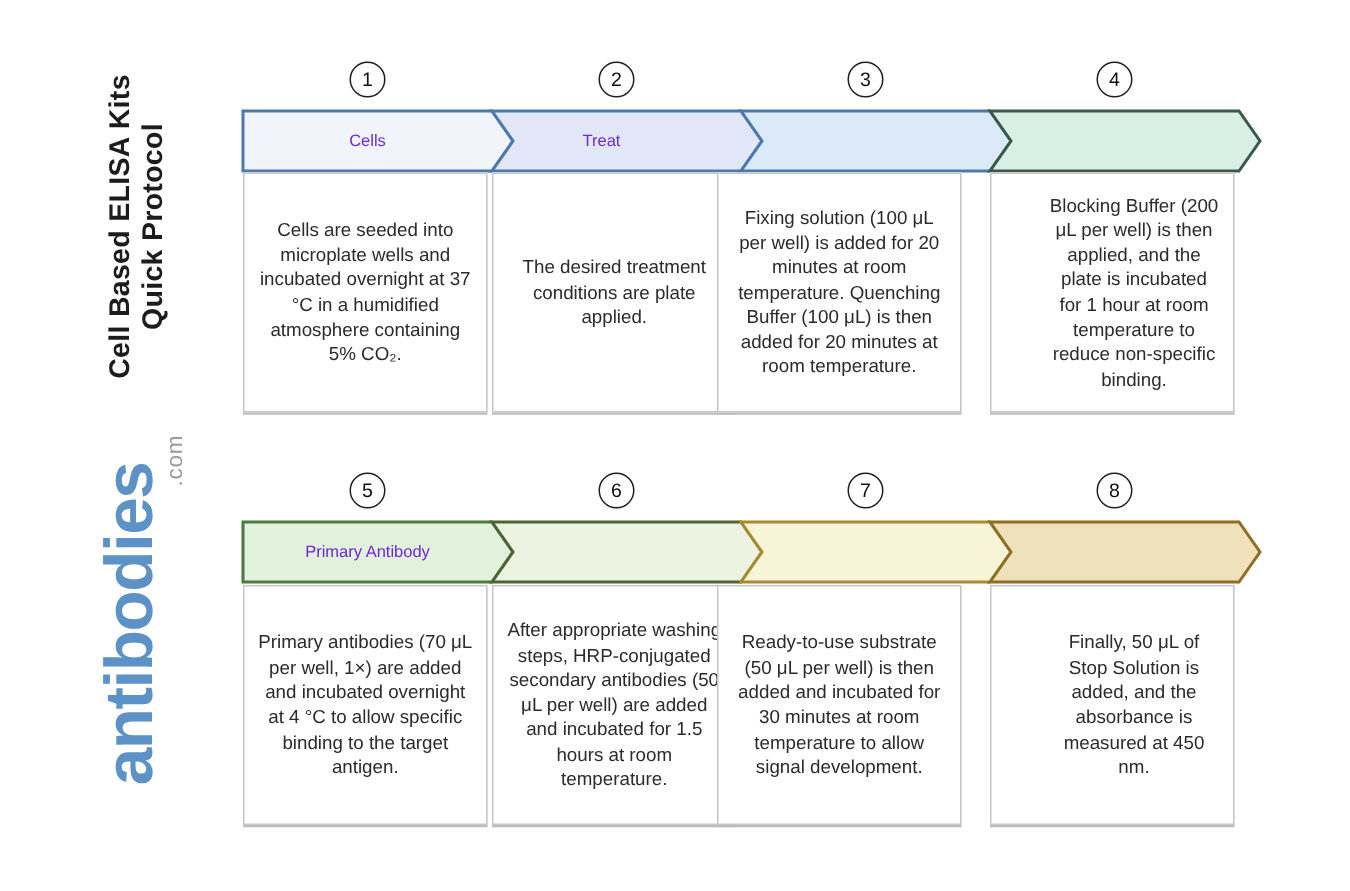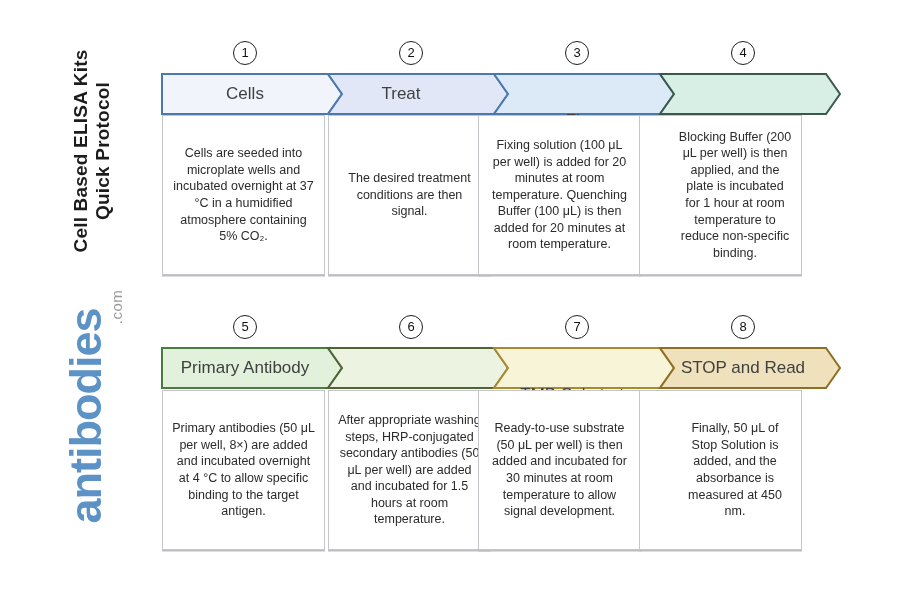--- a/index.html
+++ b/index.html
@@ -45,34 +45,34 @@
     font-size: 13px; line-height: 21px; text-align: center;
   }
   .c0 { left: 71px; } .c1 { left: 237px; } .c2 { left: 403px; } .c3 { left: 569px; }
 
   .chev-strip { position: absolute; left: 0; top: 31px; width: 684px; height: 44px; }
   .chev { position: absolute; top: 0; width: 184px; height: 44px; }
   .chev.k0 { left: -2px; } .chev.k1 { left: 164px; } .chev.k2 { left: 330px; } .chev.k3 { left: 496px; }
   .chev-label {
     position: absolute; top: 2px; height: 40px; width: 166px;
     text-align: center; line-height: 40px;
-    font-size: 17px; color: #404040;
+    font-size: 11px; color: #6d28d9;
   }
   .l0 { left: 0; } .l1 { left: 156px; } .l2 { left: 332px; margin-top: 27px; } .l3 { left: 498px; }
 
   .boxes { position: absolute; left: 0; top: 74px; width: 684px; }
   .row2 .boxes { top: 75px; }
   .step-box {
     position: absolute; top: 0; width: 163px; height: 160px;
     background: #ffffff; border: 1.5px solid #c6c6ca;
     box-shadow: 0 1.5px 0 #bdbdc1;
     display: flex; align-items: center; justify-content: center;
     padding: 8px 9px;
   }
-  .b0 { left: 0; justify-content: center; } .b1 { left: 166px; } .b2 { left: 316px; align-items: center; } .b3 { left: 477px; padding-left: 38px; }
+  .b0 { left: 0; justify-content: center; } .b1 { left: 166px; } .b2 { left: 316px; align-items: center; } .b3 { left: 498px; padding-left: 38px; }
   .step-box p {
     font-size: 12.5px; line-height: 16.6px; color: #2b2b2b;
     text-align: center;
   }
 </style>
 </head>
 <body>
 
 <div class="canvas">
 
@@ -105,21 +105,21 @@
       <div class="chev-label l0">Cells</div>
       <div class="chev-label l1">Treat</div>
       <div class="chev-label l2">Fix</div>
     </div>
 
     <div class="boxes">
       <div class="step-box b0">
         <p>Cells are seeded into microplate wells and incubated overnight at 37 °C in a humidified atmosphere containing 5% CO₂.</p>
       </div>
       <div class="step-box b1">
-        <p>The desired treatment conditions are then signal.</p>
+        <p>The desired treatment conditions are plate applied.</p>
       </div>
       <div class="step-box b2">
         <p>Fixing solution (100 μL per well) is added for 20 minutes at room temperature. Quenching Buffer (100 μL) is then added for 20 minutes at room temperature.</p>
       </div>
       <div class="step-box b3">
         <p>Blocking Buffer (200 μL per well) is then applied, and the plate is incubated for 1 hour at room temperature to reduce non-specific binding.</p>
       </div>
     </div>
   </div>
 
@@ -137,26 +137,25 @@
         <polygon points="2,2 168,2 182,22 168,42 2,42 16,22" stroke-width="2" fill="#edf3e1" stroke="#4e6336"></polygon>
       </svg>
       <svg class="chev k2" viewBox="0 0 184 44">
         <polygon points="2,2 168,2 182,22 168,42 2,42 16,22" stroke-width="2" fill="#f8f4d8" stroke="#aa8a2f"></polygon>
       </svg>
       <svg class="chev k3" viewBox="0 0 184 44">
         <polygon points="2,2 168,2 182,22 168,42 2,42 16,22" stroke-width="2" fill="#eee1bc" stroke="#8d6e24"></polygon>
       </svg>
       <div class="chev-label l0">Primary Antibody</div>
       <div class="chev-label l2">TMB Substrate</div>
-      <div class="chev-label l3">STOP and Read</div>
     </div>
 
     <div class="boxes">
       <div class="step-box b0">
-        <p>Primary antibodies (50 μL per well, 8×) are added and incubated overnight at 4 °C to allow specific binding to the target antigen.</p>
+        <p>Primary antibodies (70 μL per well, 1×) are added and incubated overnight at 4 °C to allow specific binding to the target antigen.</p>
       </div>
       <div class="step-box b1">
         <p>After appropriate washing steps, HRP-conjugated secondary antibodies (50 μL per well) are added and incubated for 1.5 hours at room temperature.</p>
       </div>
       <div class="step-box b2">
         <p>Ready-to-use substrate (50 μL per well) is then added and incubated for 30 minutes at room temperature to allow signal development.</p>
       </div>
       <div class="step-box b3">
         <p>Finally, 50 μL of Stop Solution is added, and the absorbance is measured at 450 nm.</p>
       </div>

